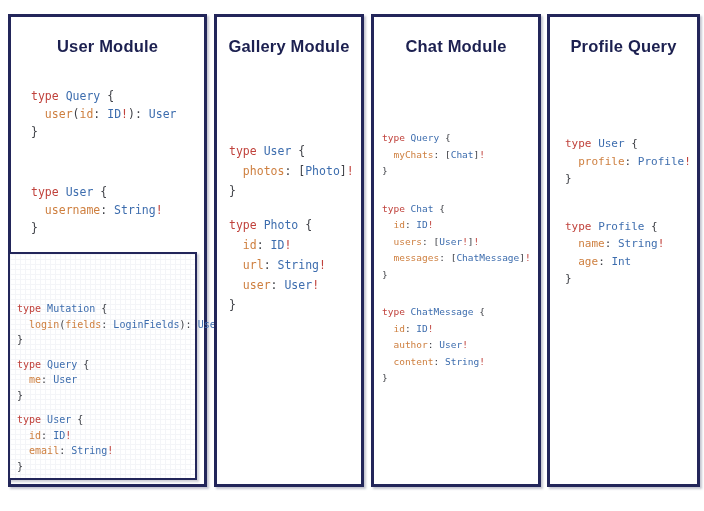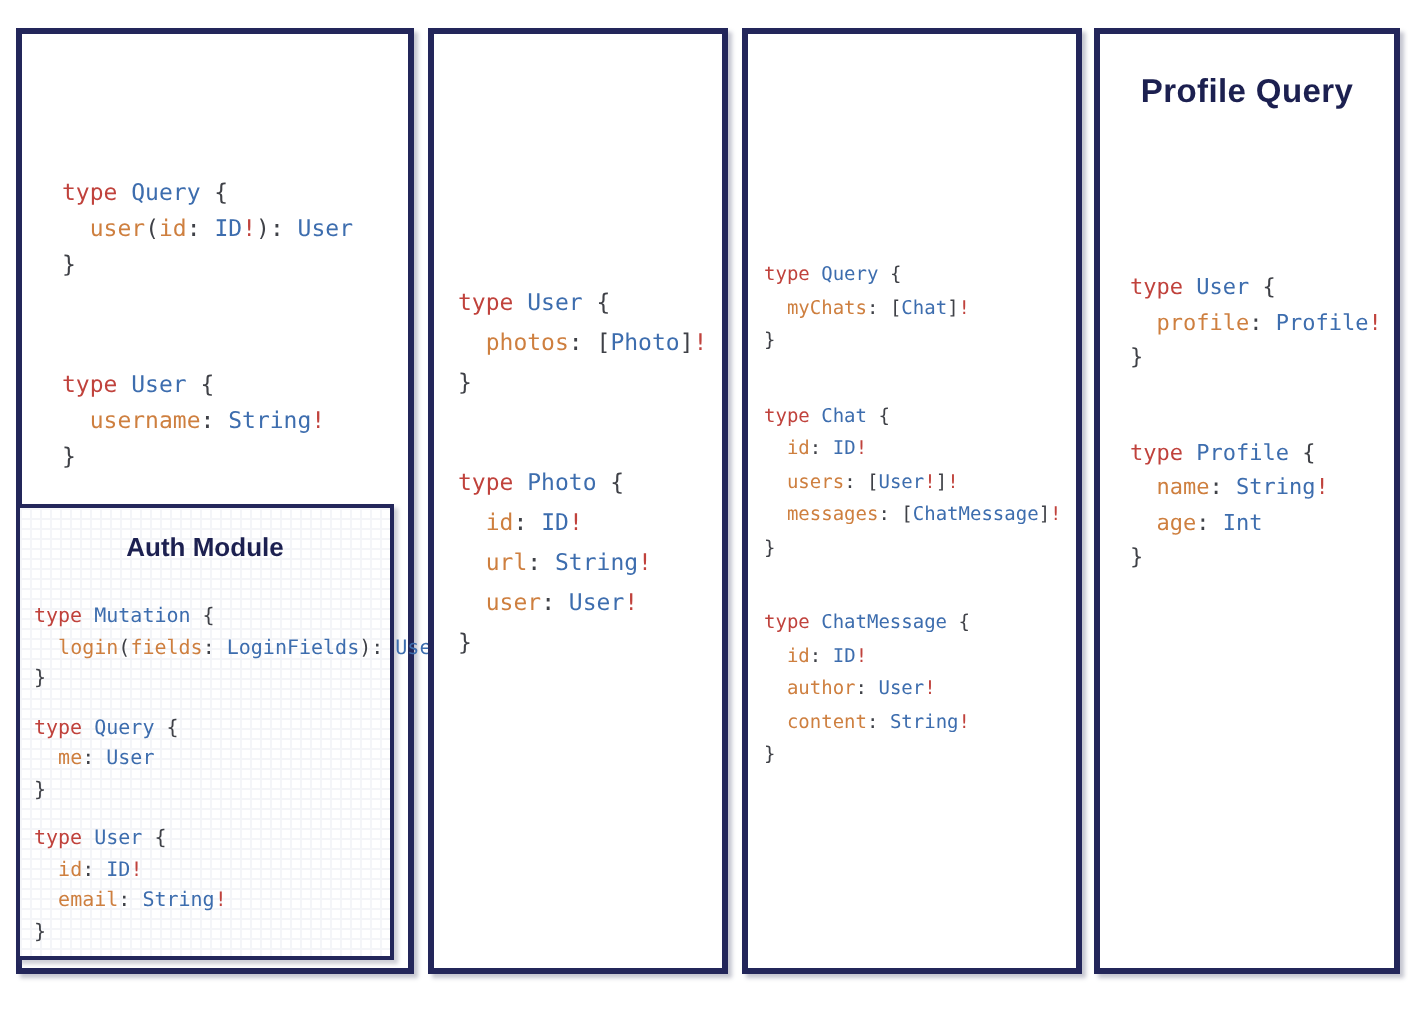--- a/index.html
+++ b/index.html
@@ -46,21 +46,21 @@
   .tk-kw{color:var(--c-kw);}
   .tk-typ{color:var(--c-typ);}
   .tk-fld{color:var(--c-fld);}
   .tk-pln{color:var(--c-pln);}
   .tk-bang{color:var(--c-bang);}
 
   .panel-user>.code-area{top:70px;left:20px;font-size:11.5px;line-height:18px;}
   .panel-user .code-block+.code-block{margin-top:42px;}
 
   .panel-gallery>.code-area{top:124px;left:12px;font-size:11.5px;line-height:20px;}
-  .panel-gallery .code-block+.code-block{margin-top:30px;}
+  .panel-gallery .code-block+.code-block{margin-top:14px;}
 
   .panel-chat>.code-area{top:113px;left:8px;font-size:9.5px;line-height:16.5px;}
   .panel-chat .code-block+.code-block{margin-top:21px;}
 
   .panel-profile>.code-area{top:118px;left:15px;font-size:11px;line-height:17.5px;}
   .panel-profile .code-block+.code-block{margin-top:30px;}
 
   .auth-box{
     position:absolute;
     left:-3px;
@@ -82,31 +82,33 @@
     font-size:13px;
     color:var(--c-title);
   }
   .auth-box>.code-area{top:47px;left:7px;font-size:10px;line-height:15.5px;}
   .auth-box .code-block+.code-block{margin-top:9px;}
 </style>
 </head>
 <body>
 
 <div class="panel panel-user">
+  <div class="panel-title">User Module</div>
   <div class="code-area"><div class="code-block"><div class="code-line"><span class="tk-kw">type </span><span class="tk-typ">Query </span><span class="tk-pln">{</span></div><div class="code-line"><span class="tk-pln">  </span><span class="tk-fld">user</span><span class="tk-pln">(</span><span class="tk-fld">id</span><span class="tk-pln">: </span><span class="tk-typ">ID</span><span class="tk-bang">!</span><span class="tk-pln">): </span><span class="tk-typ">User</span></div><div class="code-line"><span class="tk-pln">}</span></div></div><div class="code-block"><div class="code-line"><span class="tk-kw">type </span><span class="tk-typ">User </span><span class="tk-pln">{</span></div><div class="code-line"><span class="tk-pln">  </span><span class="tk-fld">username</span><span class="tk-pln">: </span><span class="tk-typ">String</span><span class="tk-bang">!</span></div><div class="code-line"><span class="tk-pln">}</span></div></div></div>
   <div class="auth-box">
-    <div class="auth-title">Auth Module</div>
     <div class="code-area"><div class="code-block"><div class="code-line"><span class="tk-kw">type </span><span class="tk-typ">Mutation </span><span class="tk-pln">{</span></div><div class="code-line"><span class="tk-pln">  </span><span class="tk-fld">login</span><span class="tk-pln">(</span><span class="tk-fld">fields</span><span class="tk-pln">: </span><span class="tk-typ">LoginFields</span><span class="tk-pln">): </span><span class="tk-typ">User</span></div><div class="code-line"><span class="tk-pln">}</span></div></div><div class="code-block"><div class="code-line"><span class="tk-kw">type </span><span class="tk-typ">Query </span><span class="tk-pln">{</span></div><div class="code-line"><span class="tk-pln">  </span><span class="tk-fld">me</span><span class="tk-pln">: </span><span class="tk-typ">User</span></div><div class="code-line"><span class="tk-pln">}</span></div></div><div class="code-block"><div class="code-line"><span class="tk-kw">type </span><span class="tk-typ">User </span><span class="tk-pln">{</span></div><div class="code-line"><span class="tk-pln">  </span><span class="tk-fld">id</span><span class="tk-pln">: </span><span class="tk-typ">ID</span><span class="tk-bang">!</span></div><div class="code-line"><span class="tk-pln">  </span><span class="tk-fld">email</span><span class="tk-pln">: </span><span class="tk-typ">String</span><span class="tk-bang">!</span></div><div class="code-line"><span class="tk-pln">}</span></div></div></div>
   </div>
 </div>
 
 <div class="panel panel-gallery">
+  <div class="panel-title">Gallery Module</div>
   <div class="code-area"><div class="code-block"><div class="code-line"><span class="tk-kw">type </span><span class="tk-typ">User </span><span class="tk-pln">{</span></div><div class="code-line"><span class="tk-pln">  </span><span class="tk-fld">photos</span><span class="tk-pln">: [</span><span class="tk-typ">Photo</span><span class="tk-pln">]</span><span class="tk-bang">!</span></div><div class="code-line"><span class="tk-pln">}</span></div></div><div class="code-block"><div class="code-line"><span class="tk-kw">type </span><span class="tk-typ">Photo </span><span class="tk-pln">{</span></div><div class="code-line"><span class="tk-pln">  </span><span class="tk-fld">id</span><span class="tk-pln">: </span><span class="tk-typ">ID</span><span class="tk-bang">!</span></div><div class="code-line"><span class="tk-pln">  </span><span class="tk-fld">url</span><span class="tk-pln">: </span><span class="tk-typ">String</span><span class="tk-bang">!</span></div><div class="code-line"><span class="tk-pln">  </span><span class="tk-fld">user</span><span class="tk-pln">: </span><span class="tk-typ">User</span><span class="tk-bang">!</span></div><div class="code-line"><span class="tk-pln">}</span></div></div></div>
 </div>
 
 <div class="panel panel-chat">
+  <div class="panel-title">Chat Module</div>
   <div class="code-area"><div class="code-block"><div class="code-line"><span class="tk-kw">type </span><span class="tk-typ">Query </span><span class="tk-pln">{</span></div><div class="code-line"><span class="tk-pln">  </span><span class="tk-fld">myChats</span><span class="tk-pln">: [</span><span class="tk-typ">Chat</span><span class="tk-pln">]</span><span class="tk-bang">!</span></div><div class="code-line"><span class="tk-pln">}</span></div></div><div class="code-block"><div class="code-line"><span class="tk-kw">type </span><span class="tk-typ">Chat </span><span class="tk-pln">{</span></div><div class="code-line"><span class="tk-pln">  </span><span class="tk-fld">id</span><span class="tk-pln">: </span><span class="tk-typ">ID</span><span class="tk-bang">!</span></div><div class="code-line"><span class="tk-pln">  </span><span class="tk-fld">users</span><span class="tk-pln">: [</span><span class="tk-typ">User</span><span class="tk-bang">!</span><span class="tk-pln">]</span><span class="tk-bang">!</span></div><div class="code-line"><span class="tk-pln">  </span><span class="tk-fld">messages</span><span class="tk-pln">: [</span><span class="tk-typ">ChatMessage</span><span class="tk-pln">]</span><span class="tk-bang">!</span></div><div class="code-line"><span class="tk-pln">}</span></div></div><div class="code-block"><div class="code-line"><span class="tk-kw">type </span><span class="tk-typ">ChatMessage </span><span class="tk-pln">{</span></div><div class="code-line"><span class="tk-pln">  </span><span class="tk-fld">id</span><span class="tk-pln">: </span><span class="tk-typ">ID</span><span class="tk-bang">!</span></div><div class="code-line"><span class="tk-pln">  </span><span class="tk-fld">author</span><span class="tk-pln">: </span><span class="tk-typ">User</span><span class="tk-bang">!</span></div><div class="code-line"><span class="tk-pln">  </span><span class="tk-fld">content</span><span class="tk-pln">: </span><span class="tk-typ">String</span><span class="tk-bang">!</span></div><div class="code-line"><span class="tk-pln">}</span></div></div></div>
 </div>
 
 <div class="panel panel-profile">
   <div class="panel-title">Profile Query</div>
   <div class="code-area"><div class="code-block"><div class="code-line"><span class="tk-kw">type </span><span class="tk-typ">User </span><span class="tk-pln">{</span></div><div class="code-line"><span class="tk-pln">  </span><span class="tk-fld">profile</span><span class="tk-pln">: </span><span class="tk-typ">Profile</span><span class="tk-bang">!</span></div><div class="code-line"><span class="tk-pln">}</span></div></div><div class="code-block"><div class="code-line"><span class="tk-kw">type </span><span class="tk-typ">Profile </span><span class="tk-pln">{</span></div><div class="code-line"><span class="tk-pln">  </span><span class="tk-fld">name</span><span class="tk-pln">: </span><span class="tk-typ">String</span><span class="tk-bang">!</span></div><div class="code-line"><span class="tk-pln">  </span><span class="tk-fld">age</span><span class="tk-pln">: </span><span class="tk-typ">Int</span></div><div class="code-line"><span class="tk-pln">}</span></div></div></div>
 </div>
 
 </body></html>

